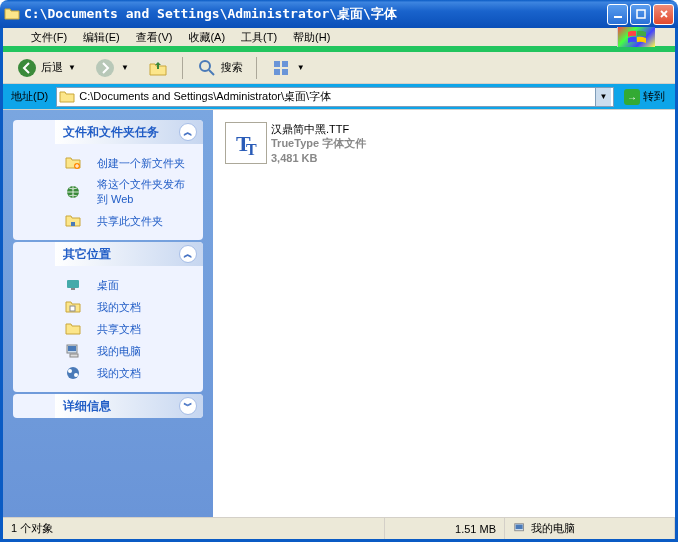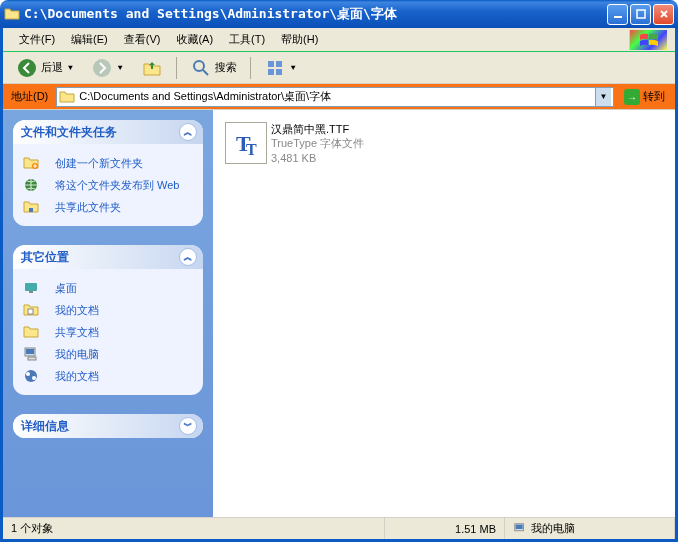--- a/index.html
+++ b/index.html
@@ -9,54 +9,54 @@
 .titlebar-icon { width: 16px; height: 16px; margin-right: 4px; }
 .titlebar-text { flex: 1; font-weight: bold; font-size: 13px; font-family: "SimSun", monospace; }
 .win-buttons { display: flex; gap: 2px; }
 .win-btn { width: 21px; height: 21px; border-radius: 3px; border: 1px solid #fff; display: flex; align-items: center; justify-content: center; font-size: 11px; color: #fff; cursor: pointer; }
 .win-btn.min { background: linear-gradient(to bottom, #5a9dee, #2970d6); }
 .win-btn.max { background: linear-gradient(to bottom, #5a9dee, #2970d6); }
 .win-btn.close { background: linear-gradient(to bottom, #f08c78, #e2492d); }
 
 .inner-frame { border: 3px solid #0a5bc4; border-top: none; height: 514px; background: #ece9d8; display: flex; flex-direction: column; }
 
-.menubar { height: 24px; background: #ece9d8; display: flex; align-items: center; padding: 0 8px; border-bottom: 1px solid #22c55e; }
+.menubar { height: 24px; background: #ece9d8; display: flex; align-items: center; padding: 0 20px; border-bottom: 6px solid #22c55e; }
 .menu-item { padding: 2px 8px; cursor: pointer; }
 .menu-logo { margin-left: auto; width: 38px; height: 20px; background: linear-gradient(135deg, #f44, #4f4, #44f, #ff4); border-left: 1px solid #ccc; display: flex; align-items: center; justify-content: center; }
 
-.toolbar { height: 32px; background: #ece9d8; display: flex; align-items: center; padding: 0 6px; gap: 4px; border-bottom: 1px solid #d4d0c8; font-family: Liberation Mono, monospace; }
+.toolbar { height: 32px; background: #ece9d8; display: flex; align-items: center; padding: 0 6px; gap: 4px; border-bottom: 1px solid #d4d0c8; }
 .tb-btn { display: flex; align-items: center; gap: 3px; padding: 3px 6px; border: 1px solid transparent; border-radius: 3px; cursor: pointer; }
 .tb-sep { width: 1px; height: 22px; background: #aca899; margin: 0 2px; }
 .tb-ico { width: 22px; height: 22px; display: inline-flex; align-items: center; justify-content: center; }
 .dropdown-arrow { font-size: 8px; color: #000; margin-left: 2px; }
 
-.addressbar { height: 26px; background: #f97316; display: flex; align-items: center; padding: 0 4px; gap: 4px; border-bottom: 1px solid #d4d0c8; }
+.addressbar { height: 26px; background: #0ea5e9; display: flex; align-items: center; padding: 0 4px; gap: 4px; border-bottom: 1px solid #d4d0c8; }
 .addr-label { padding: 0 4px; }
 .addr-field { flex: 1; display: flex; align-items: center; background: #fff; border: 1px solid #7f9db9; height: 20px; padding: 0 2px; }
 .addr-field input { flex: 1; border: none; outline: none; font-size: 11px; padding: 0 4px; }
 .addr-drop { width: 16px; height: 18px; background: #cde; border-left: 1px solid #7f9db9; display: flex; align-items: center; justify-content: center; font-size: 8px; cursor: pointer; }
 .go-btn { display: flex; align-items: center; gap: 3px; padding: 2px 6px; cursor: pointer; }
 .go-ico { width: 16px; height: 16px; background: #3a3; border-radius: 3px; display: flex; align-items: center; justify-content: center; color: #fff; font-size: 10px; }
 
 .content { flex: 1; display: flex; overflow: hidden; }
 
 .sidebar { width: 210px; background: linear-gradient(to bottom, #7aa6e0, #6a95d8); padding: 10px; overflow-y: auto; }
-.panel { background: #eff3ff; border-radius: 12px; margin-bottom: 19px; overflow: hidden; }
+.panel { background: #eff3ff; border-radius: 4px; margin-bottom: 2px; overflow: hidden; padding-left: 42px; }
 .panel-header { background: linear-gradient(to right, #fff, #c6d6f0); height: 24px; display: flex; align-items: center; padding: 0 8px; color: #215dc6; font-weight: bold; cursor: pointer; position: relative; font-size: 12px; }
 .panel-chevron { position: absolute; right: 6px; width: 18px; height: 18px; border-radius: 50%; background: #fff; border: 1px solid #a6bde6; display: flex; align-items: center; justify-content: center; font-size: 9px; color: #4673c4; }
 .panel-body { padding: 8px 10px; }
 .task { display: flex; align-items: center; gap: 16px; padding: 3px 0; color: #215dc6; cursor: pointer; }
 .task-ico { width: 16px; height: 16px; flex-shrink: 0; }
 
 .fileview { flex: 1; background: #fff; padding: 10px; overflow: auto; }
 .file-item { display: flex; align-items: flex-start; gap: 4px; width: 200px; padding: 2px; cursor: pointer; }
 .file-icon { width: 42px; height: 42px; border: 1px solid #aca899; background: #fff; display: flex; align-items: center; justify-content: center; flex-shrink: 0; }
 .file-info { display: flex; flex-direction: column; font-size: 11px; line-height: 1.3; }
 .file-name { color: #000; }
-.file-meta { color: #888; }
+.file-meta { color: #888; font-weight: bold; }
 
 .statusbar { height: 22px; background: #ece9d8; border-top: 1px solid #d4d0c8; display: flex; align-items: flex-start; font-size: 11px; }
 .status-cell { padding: 0 8px; border-right: 1px solid #d4d0c8; height: 100%; display: flex; align-items: center; }
 .status-cell.main { flex: 1; }
 .status-cell.size { width: 120px; justify-content: flex-end; }
 .status-cell.loc { width: 170px; gap: 4px; }
 
 svg { display: block; }
 </style>
 </head>

